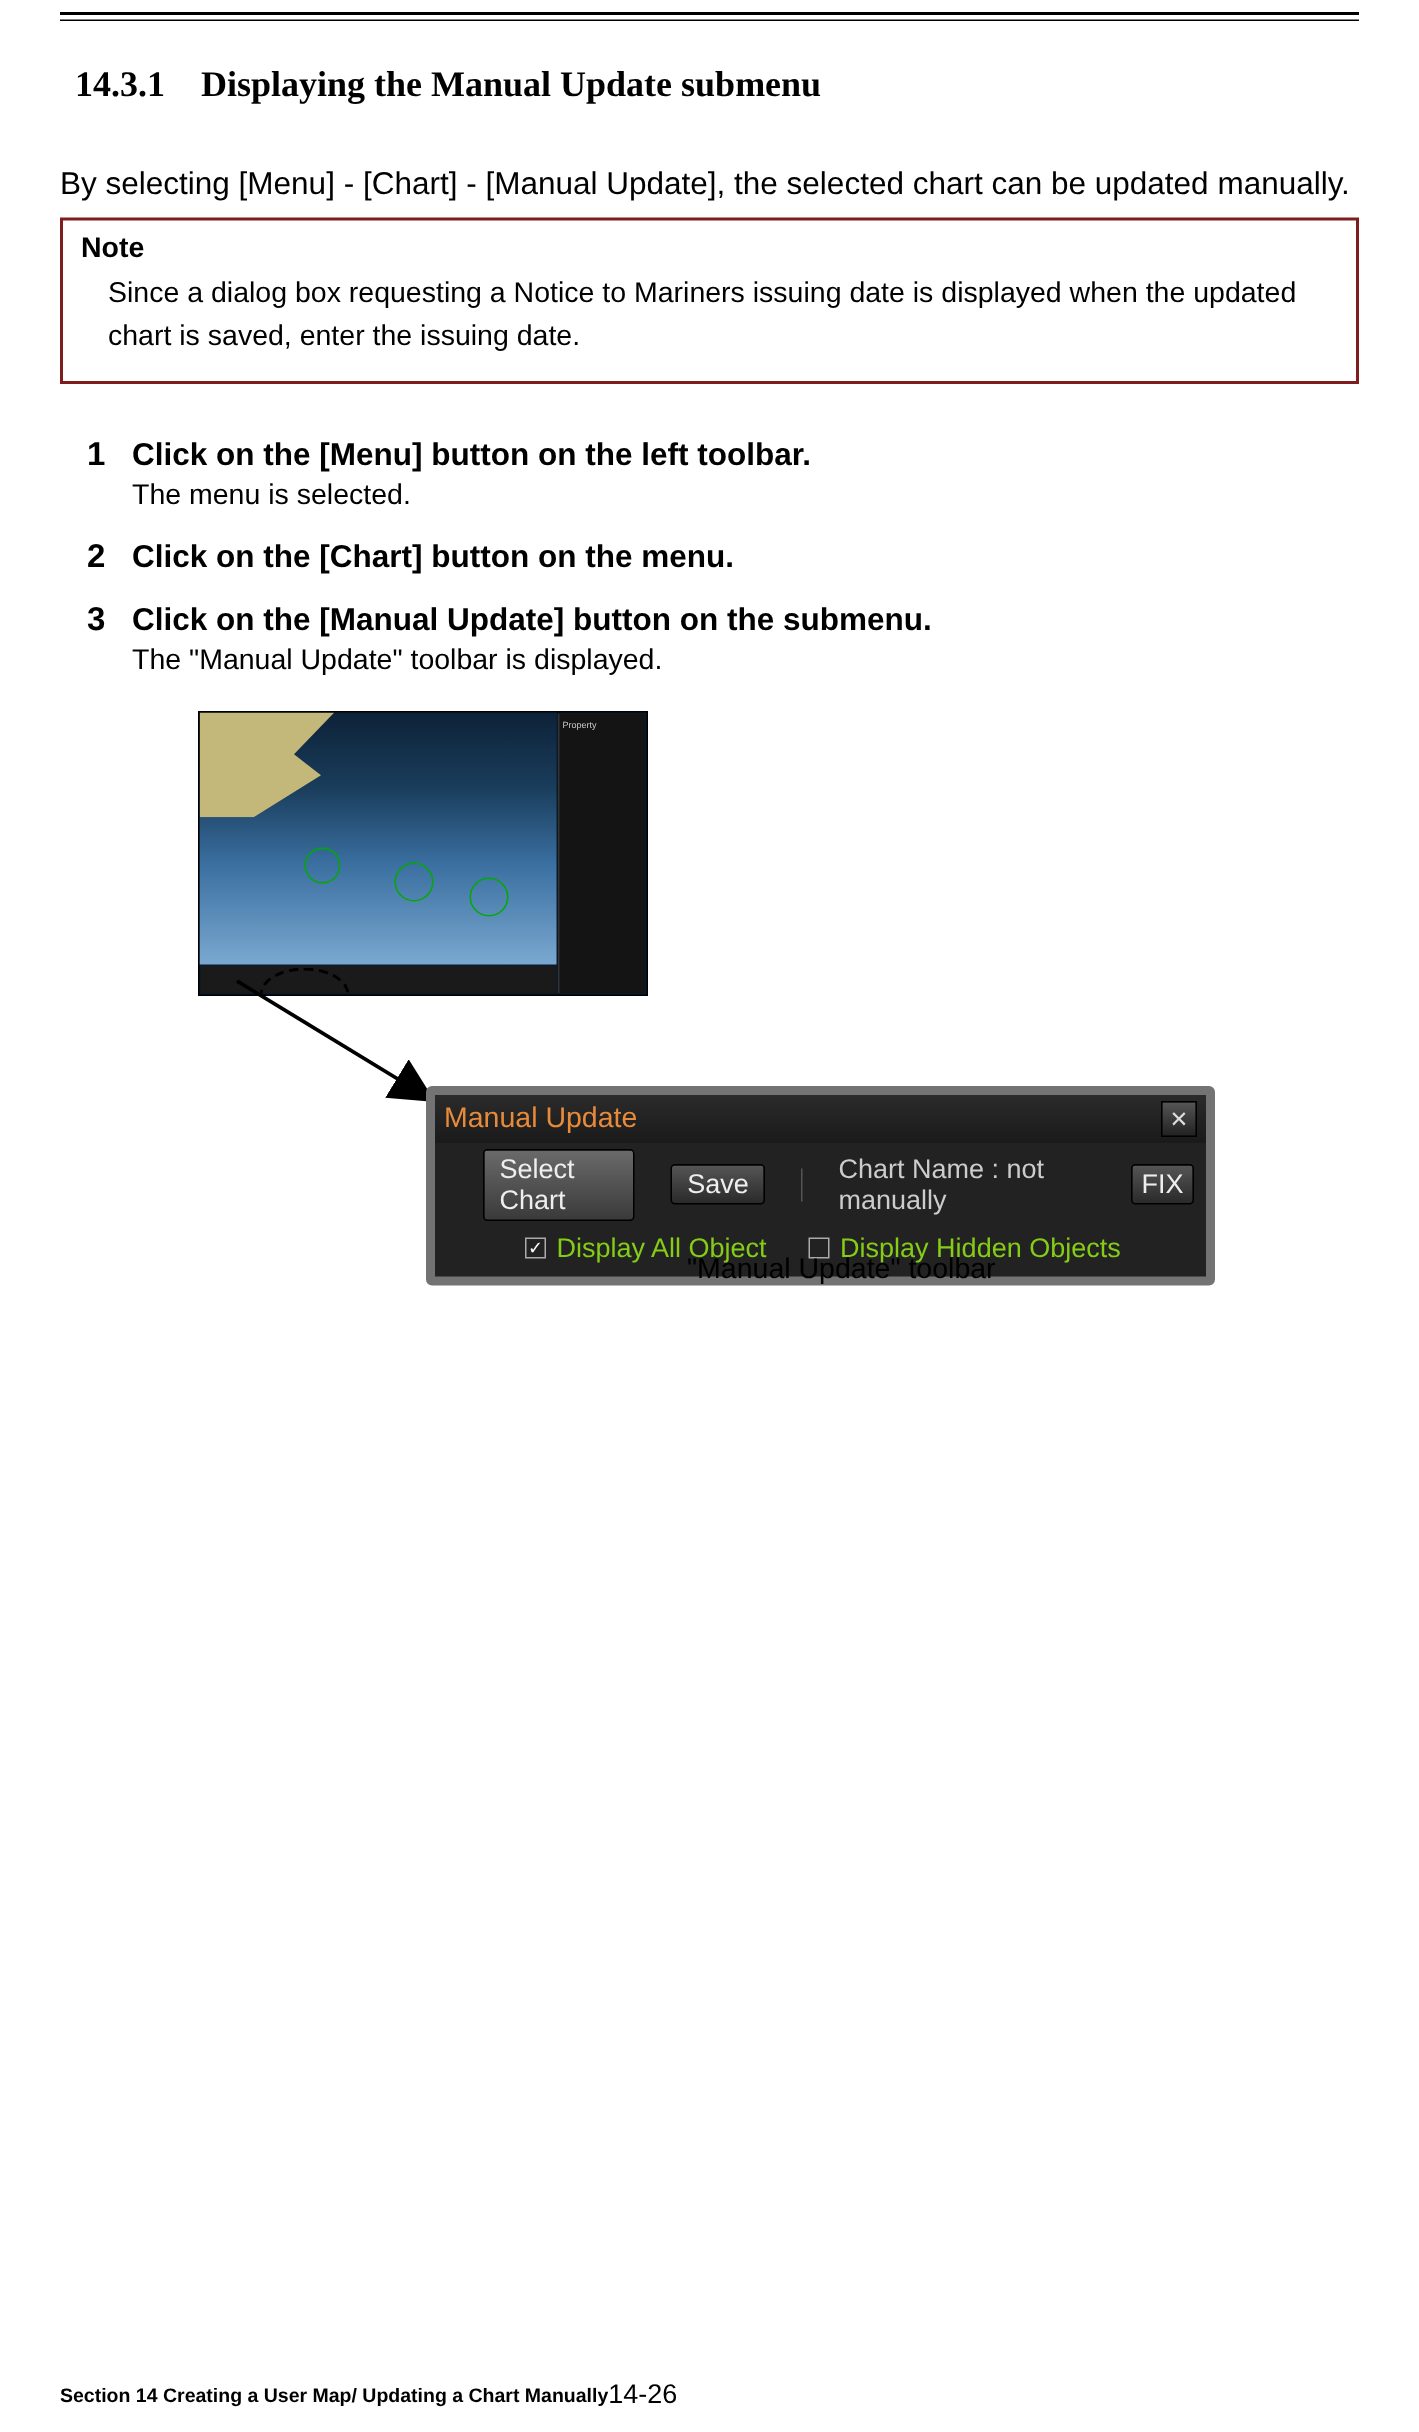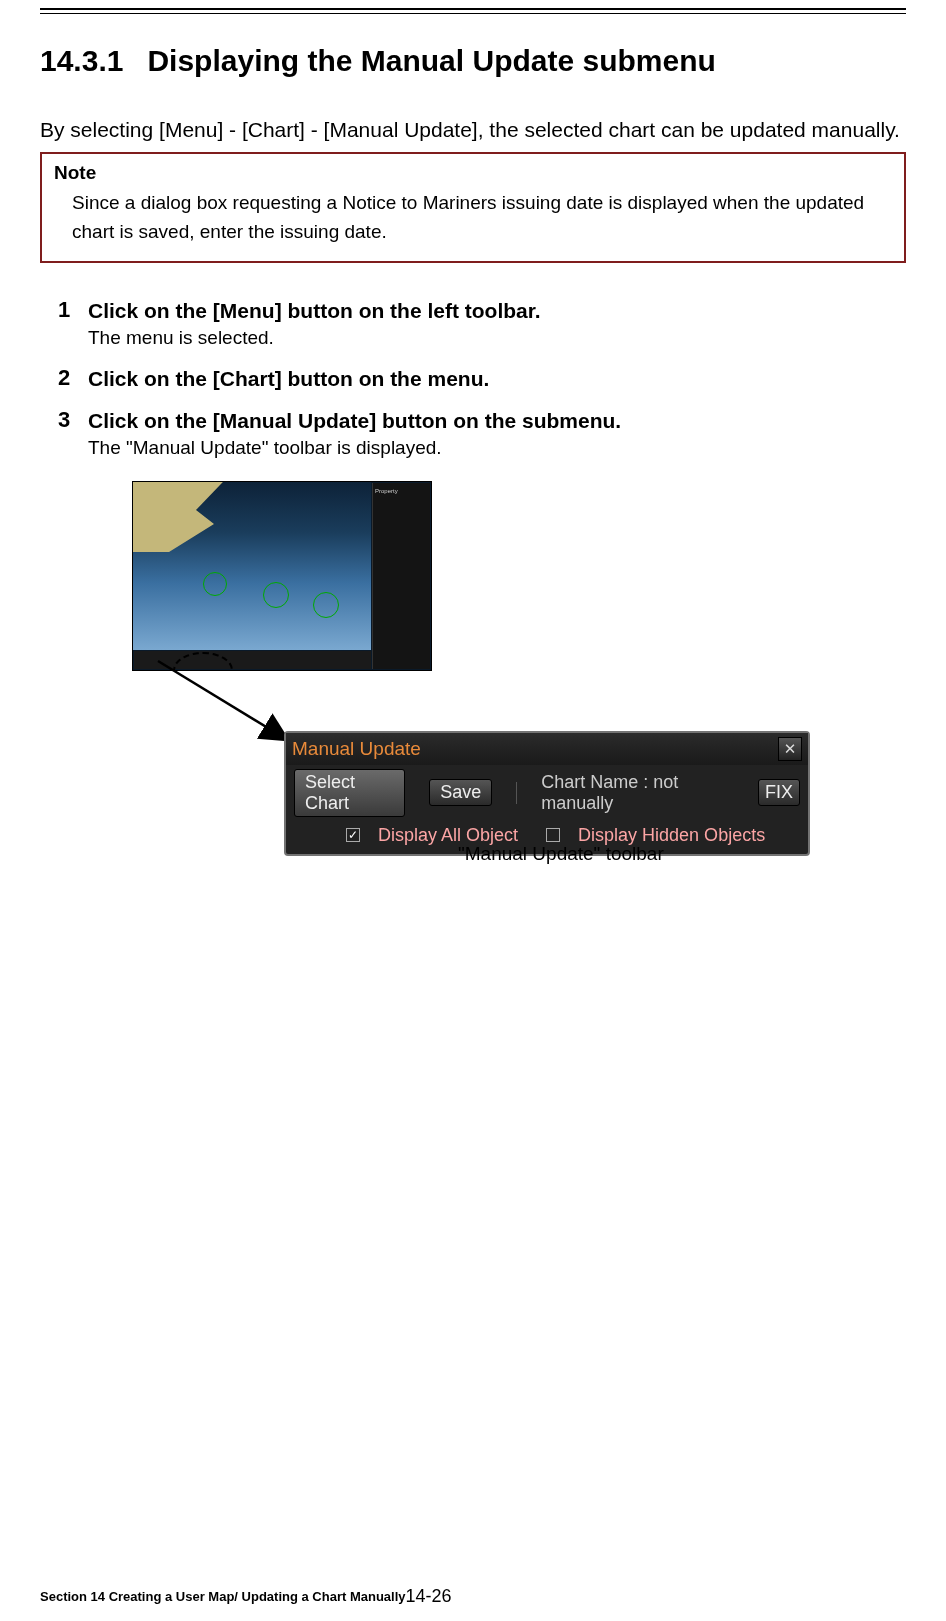--- a/index.html
+++ b/index.html
@@ -1,20 +1,20 @@
 <!DOCTYPE html>
 <html><head>
 <meta charset="utf-8">
 <style>
   * { box-sizing: border-box; margin: 0; padding: 0; }
   html, body { width: 946px; background: #fff; font-family: Arial, Helvetica, sans-serif; color: #000; }
   .page { width: 946px; min-height: 1621px; padding: 0 40px 30px 40px; position: relative; }
   .topbar { border-top: 2px solid #000; margin-top: 8px; }
   .thinbar { border-top: 1px solid #000; margin-top: 3px; margin-bottom: 30px; }
-  h1.section-title { font-size: 30px; font-weight: bold; margin: 10px 0 40px 0; }
+  h1.section-title { font-size: 24px; font-weight: bold; margin: 10px 0 40px 10px; font-family: Liberation Serif, serif; }
   h1.section-title .num { display: inline-block; margin-right: 24px; }
   p.intro { font-size: 21px; margin-bottom: 10px; }
   .note-box { border: 2px solid #7f1d1d; padding: 8px 12px 14px 12px; margin-bottom: 36px; }
   .note-title { font-size: 19px; font-weight: bold; margin-bottom: 4px; }
   .note-text { font-size: 19px; line-height: 1.55; padding-left: 18px; }
   ol.steps { list-style: none; counter-reset: step; padding-left: 18px; }
   ol.steps > li { counter-increment: step; position: relative; padding-left: 30px; margin-bottom: 18px; font-size: 19px; }
   ol.steps > li::before { content: counter(step); position: absolute; left: 0; top: -2px; font-size: 22px; font-weight: bold; }
   ol.steps > li .step-head { font-weight: bold; font-size: 21px; margin-bottom: 4px; }
   ol.steps > li .step-body { font-size: 19px; }
@@ -26,32 +26,32 @@
   .c1 { left:70px; top:90px; width:24px; height:24px; }
   .c2 { left:130px; top:100px; width:26px; height:26px; }
   .c3 { left:180px; top:110px; width:26px; height:26px; }
   .sidepanel { position: absolute; right: 1px; top: 1px; bottom: 1px; width: 58px; background: #141414; border-left:1px solid #333; }
   .sidepanel .ph { color:#ccc; font-size:6px; padding:4px 2px; line-height:1.4; white-space:pre-line; }
   .bottom-bar { position:absolute; left:1px; right:60px; bottom:1px; height:18px; background:#1a1a1a; }
   .bottom-bar .bb-txt { color:#aaa; font-size:7px; padding:2px 4px; letter-spacing:0.5px; }
   .dashed-circle { position:absolute; left:40px; bottom:-18px; width:60px; height:36px; border:2px dashed #000; border-radius:50%; }
   svg.arrow { position:absolute; left:70px; top:180px; width:170px; height:110px; overflow:visible; }
 
-  .toolbar { position:absolute; left:196px; top:250px; width:526px; background:#222; border:2px solid #737373; border-radius:4px; }
+  .toolbar { position:absolute; left:196px; top:250px; width:526px; background:#222; border:6px solid #737373; border-radius:4px; }
   .tb-head { display:flex; align-items:center; background:linear-gradient(#2b2b2b,#1a1a1a); padding:4px 6px; }
   .tb-title { color:#e88a3a; font-size:19px; flex:1; }
   .tb-close { width:24px; height:24px; background:linear-gradient(#555,#222); border:1px solid #000; color:#ddd; display:flex; align-items:center; justify-content:center; font-size:15px; }
-  .tb-row1 { display:flex; align-items:center; gap:24px; padding:4px 8px; }
+  .tb-row1 { display:flex; align-items:center; gap:24px; padding:4px 8px;margin-left:24px; }
   .btn { background:linear-gradient(#555,#2a2a2a); border:1px solid #000; color:#eee; padding:2px 10px; font-size:18px; border-radius:3px; }
   .btn.sel { background:linear-gradient(#6a6a6a,#3a3a3a); }
   .divv { width:1px; height:22px; background:#555; }
   .lbl { color:#ccc; font-size:18px; }
   .btn.fix { padding:2px 6px; }
   .tb-row2 { display:flex; align-items:center; gap:28px; padding:4px 8px 8px 60px; }
-  .cb { display:flex; align-items:center; gap:18px; color:#fca5a5; font-size:18px; }
+  .cb { display:flex; align-items:center; gap:7px; color:#84cc16; font-size:18px; }
   .cb .box { width:14px; height:14px; border:1px solid #aaa; display:flex; align-items:center; justify-content:center; background:#222; }
   .cb .box.checked::after { content:"✓"; font-size:12px; color:#fff; line-height:1; }
 
   .caption { position:absolute; left:370px; top:362px; font-size:19px; }
 
   .footer { position:absolute; left:40px; bottom:22px; font-size:13px; display:flex; align-items:center; }
   .footer .sec { font-weight:bold; }
   .footer .pg { font-size:18px; }
 </style>
 </head>

